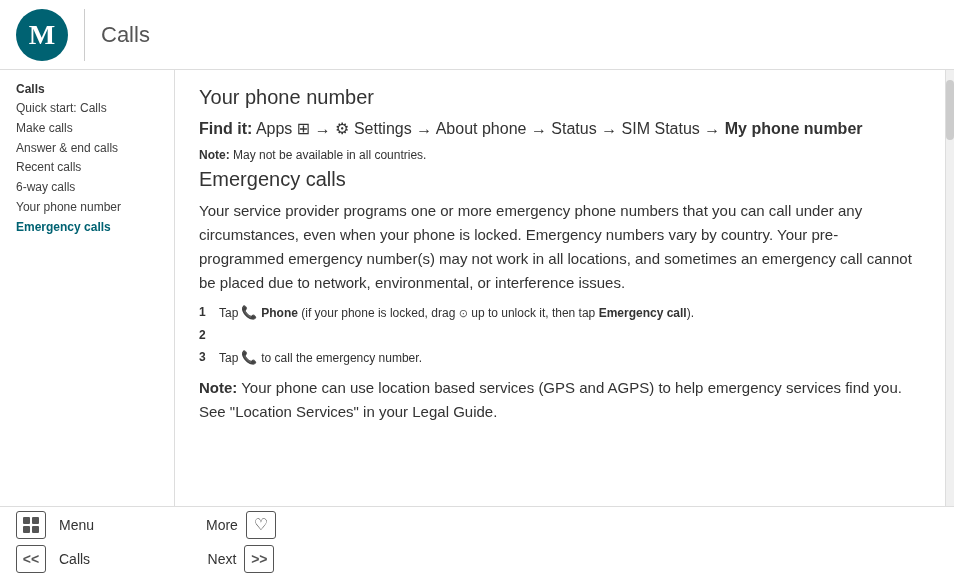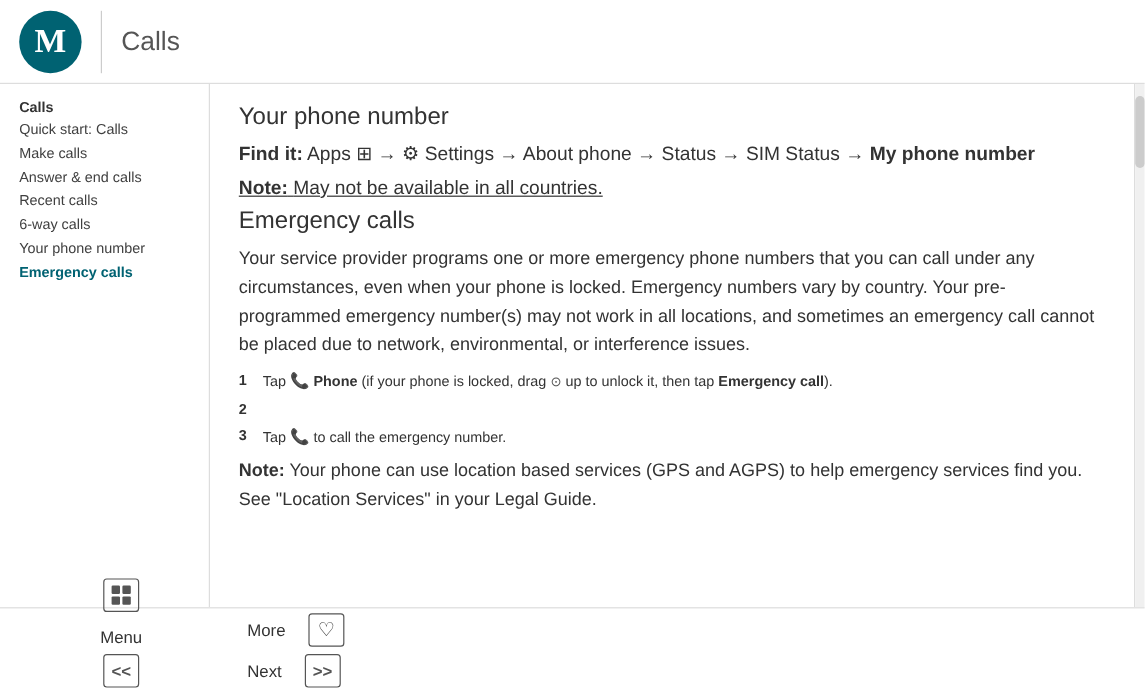--- a/index.html
+++ b/index.html
@@ -100,25 +100,24 @@
       font-size: 16px;
       color: #333;
       margin-bottom: 6px;
       line-height: 1.5;
     }
     .find-it strong {
       font-weight: bold;
     }
 
     .note-text {
-      font-size: 16px;
+      font-size: 12px;
       color: #333;
       margin-bottom: 1px;
       line-height: 1.4;
-      text-decoration: underline;
     }
     .note-text strong {
       font-weight: bold;
     }
 
     .section-title2 {
       font-size: 20px;
       font-weight: normal;
       color: #333;
       margin-bottom: 8px;
@@ -193,21 +192,20 @@
       gap: 6px;
       width: 170px;
     }
     .footer-btn {
       display: flex;
       align-items: center;
       gap: 13px;
       cursor: pointer;
       font-size: 14px;
       color: #333;
-      flex-direction: column;
     }
     .footer-icon-box {
       width: 30px;
       height: 28px;
       border: 1.5px solid #555;
       border-radius: 3px;
       display: flex;
       align-items: center;
       justify-content: center;
     }
@@ -230,24 +228,25 @@
 
     .footer-right {
       display: flex;
       flex-direction: column;
       gap: 6px;
       margin-left: 20px;
     }
     .footer-btn-right {
       display: flex;
       align-items: center;
-      gap: 19px;
+      gap: 8px;
       cursor: pointer;
       font-size: 14px;
       color: #333;
+      justify-content: center;
     }
     .heart-icon-box {
       width: 30px;
       height: 28px;
       border: 1.5px solid #555;
       border-radius: 3px;
       display: flex;
       align-items: center;
       justify-content: center;
       font-size: 16px;

